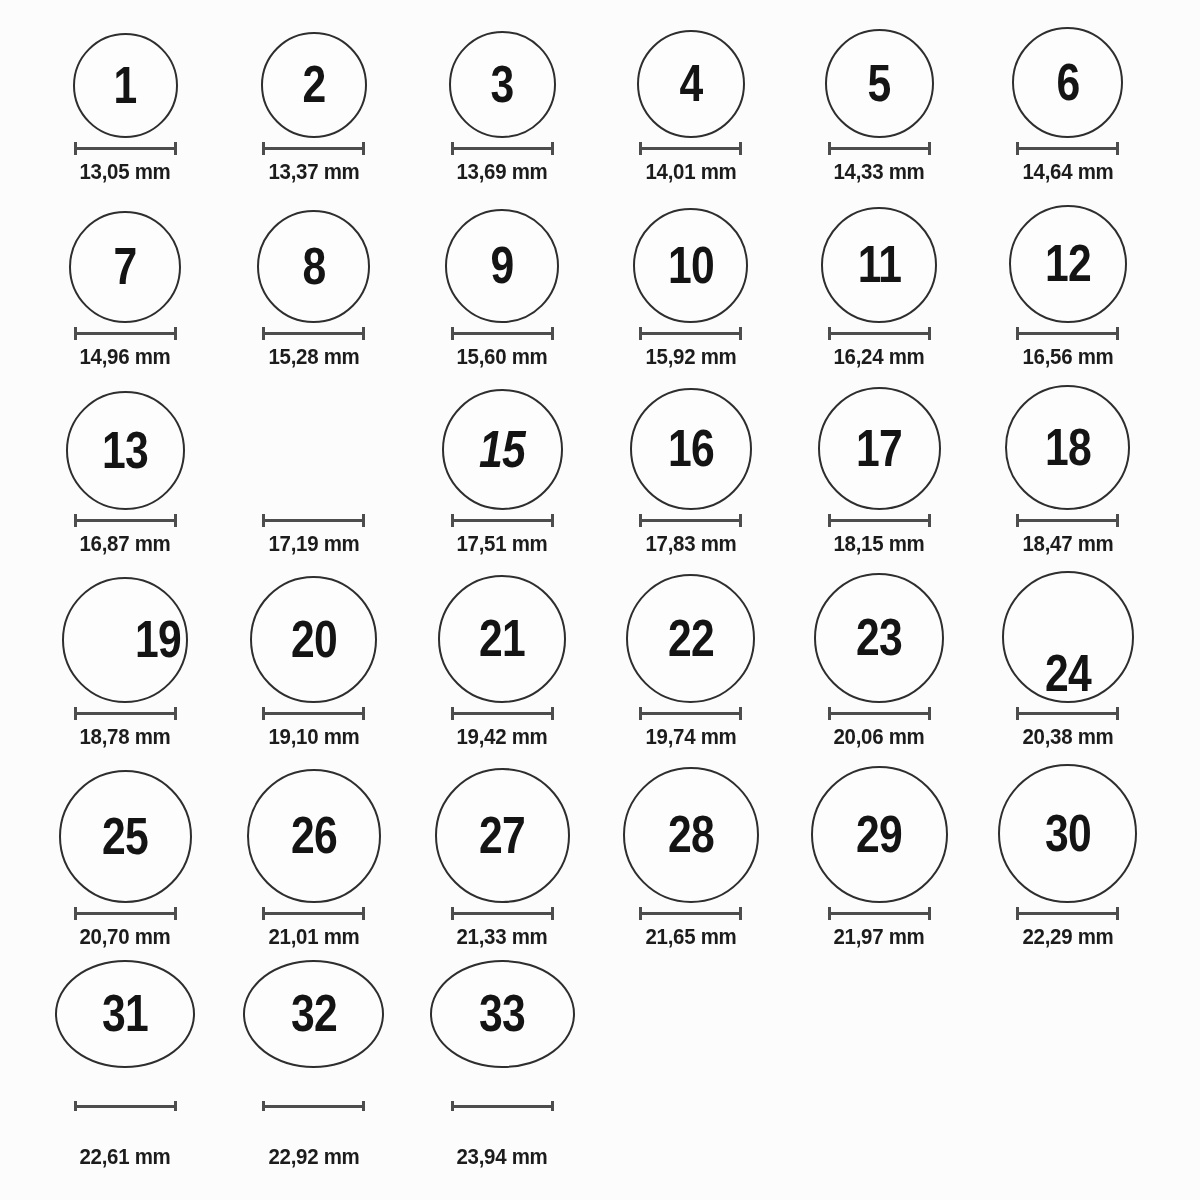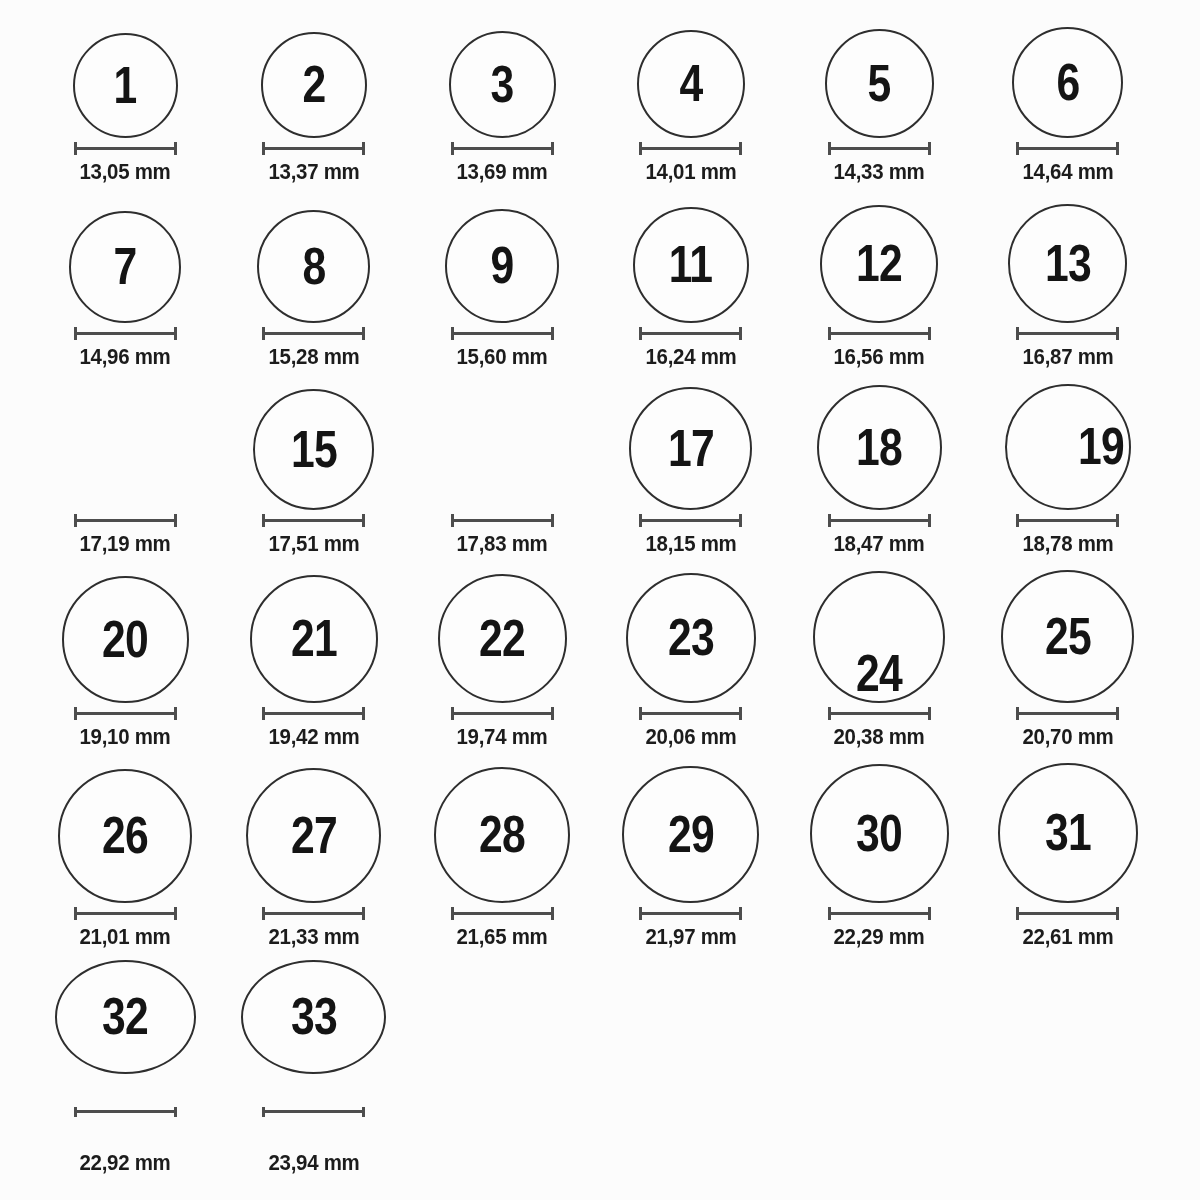--- a/index.html
+++ b/index.html
@@ -24,21 +24,21 @@
     justify-items: center;
   }
   .cell {
     display: flex;
     flex-direction: column;
     align-items: center;
     justify-content: flex-end;
     padding-bottom: 10px;
   }
   
-  .cell:nth-child(n+31) { padding-bottom: 24px; gap: 29px; }
+  .cell:nth-child(n+31) { padding-bottom: 30px; gap: 29px; }
 
   .circle {
     box-sizing: border-box;
     border: 2px solid #2e2e2e;
     border-radius: 50%;
     background: #fdfdfd;
     display: flex;
     align-items: center;
     justify-content: center;
     margin-bottom: 4px;
@@ -165,20 +165,29 @@
   <div class="cell">
     <div class="circle" style="width: 114px; height: 114px;">
       <span class="num">9</span>
     </div>
     <div class="measure">
       <span class="bar"></span>
     </div>
     <div class="mm-label">15,60 mm</div>
   </div>
 
+  <div class="cell">
+    <div class="circle" style="width: 115px; height: 115px;">
+      <span class="num">10</span>
+    </div>
+    <div class="measure">
+      <span class="bar"></span>
+    </div>
+    <div class="mm-label">15,92 mm</div>
+  </div>
 
   <div class="cell">
     <div class="circle" style="width: 116px; height: 116px;">
       <span class="num">11</span>
     </div>
     <div class="measure">
       <span class="bar"></span>
     </div>
     <div class="mm-label">16,24 mm</div>
   </div>
@@ -204,30 +213,33 @@
   </div>
 
   <div class="cell">
     <div class="measure">
       <span class="bar"></span>
     </div>
     <div class="mm-label">17,19 mm</div>
   </div>
 
   <div class="cell">
-    <div class="circle" style="width: 121px; height: 121px;">
+    <div class="circle" style="width: 121px; height: 121px; font-style: italic;">
       <span class="num">15</span>
     </div>
     <div class="measure">
       <span class="bar"></span>
     </div>
     <div class="mm-label">17,51 mm</div>
   </div>
 
   <div class="cell">
+    <div class="circle" style="width: 122px; height: 122px;">
+      <span class="num">16</span>
+    </div>
     <div class="measure">
       <span class="bar"></span>
     </div>
     <div class="mm-label">17,83 mm</div>
   </div>
 
   <div class="cell">
     <div class="circle" style="width: 123px; height: 123px;">
       <span class="num">17</span>
     </div>

